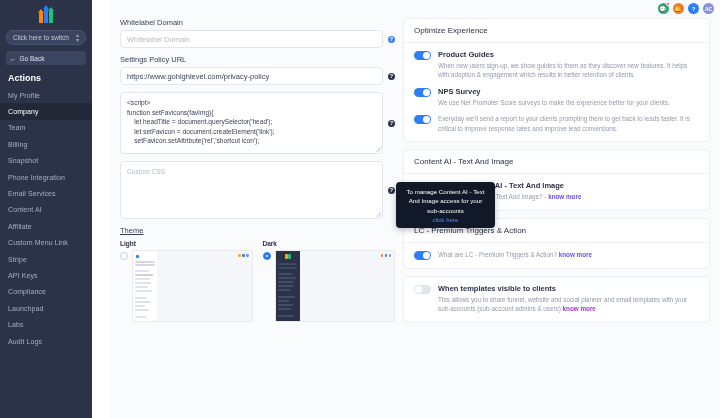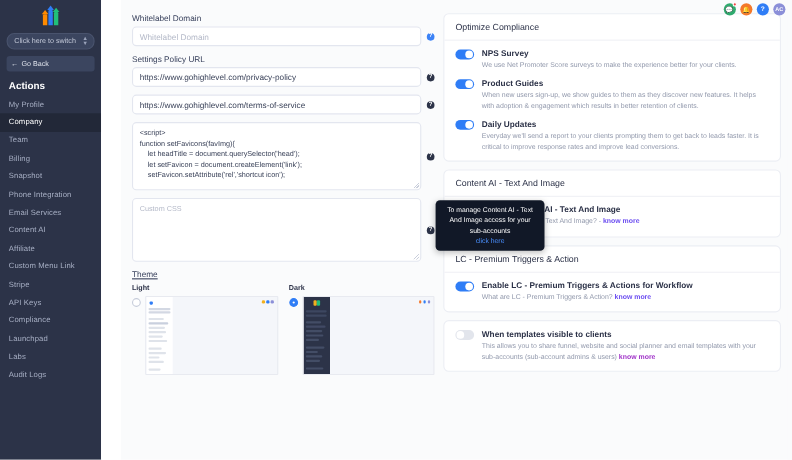--- a/index.html
+++ b/index.html
@@ -51,21 +51,21 @@
     height:16.4px; display:flex; align-items:center; padding-left:8px;
     color:#a7afc4; font-size:7px; letter-spacing:.1px;
   }
   .nav-item.active { background:#222838; color:#ffffff; }
 
   
   .main { flex:1; height:418px; background:#ffffff; position:relative; display:flex; }
   .gutter { width:18px; background:#ffffff; }
   .content {
     flex:1; background:#fafbfc; display:flex; gap:8px;
-    padding:12px 10px 0 0; overflow:hidden;
+    padding:18px 10px 0 0; overflow:hidden;
   }
 
   
   .col-left { width:285px; flex:0 0 285px; padding-left:10px; }
   .field { margin-bottom:7px; }
   .field-label { font-size:7.5px; color:#38415c; margin-bottom:3px; font-weight:500; }
   .input-row { display:flex; align-items:center; gap:5px; }
   .input {
     flex:1; height:18px; border:1px solid #e3e6ef; border-radius:4px;
     background:#ffffff; display:flex; align-items:center; padding:0 6px;
@@ -238,24 +238,20 @@
 
         <div class="field">
           <div class="field-label">Settings Policy URL</div>
           <div class="input-row">
             <div class="input">https://www.gohighlevel.com/privacy-policy</div>
             <div class="helpicon">?</div>
           </div>
         </div>
 
         <div class="field">
-          <div class="input-row">
-            <div class="input">https://www.gohighlevel.com/terms-of-service</div>
-            <div class="helpicon">?</div>
-          </div>
         </div>
 
         <div class="field">
           <div class="input-row">
             <div class="textarea code">
               <div class="ln">&lt;script&gt;</div>
               <div class="ln">function setFavicons(favImg){</div>
               <div class="ln">    let headTitle = document.querySelector('head');</div>
               <div class="ln">    let setFavicon = document.createElement('link');</div>
               <div class="ln">    setFavicon.setAttribute('rel','shortcut icon');</div>
@@ -337,40 +333,39 @@
               </div>
             </div>
           </div>
 
         </div>
       </div>
 
       <div class="col-right">
 
         <div class="card">
-          <div class="card-head">Optimize Compliance</div>
+          <div class="card-head">Optimize Experience</div>
           <div class="card-body">
+            <div class="opt">
+              <div class="toggle"></div>
+              <div class="opt-txt">
+                <div class="opt-title">Product Guides</div>
+                <div class="opt-desc">When new users sign-up, we show guides to them as they discover new features. It helps with adoption &amp; engagement which results in better retention of clients.</div>
+              </div>
+            </div>
             <div class="opt">
               <div class="toggle"></div>
               <div class="opt-txt">
                 <div class="opt-title">NPS Survey</div>
                 <div class="opt-desc">We use Net Promoter Score surveys to make the experience better for your clients.</div>
               </div>
             </div>
             <div class="opt">
               <div class="toggle"></div>
               <div class="opt-txt">
-                <div class="opt-title">Product Guides</div>
-                <div class="opt-desc">When new users sign-up, we show guides to them as they discover new features. It helps with adoption &amp; engagement which results in better retention of clients.</div>
-              </div>
-            </div>
-            <div class="opt">
-              <div class="toggle"></div>
-              <div class="opt-txt">
-                <div class="opt-title">Daily Updates</div>
                 <div class="opt-desc">Everyday we'll send a report to your clients prompting them to get back to leads faster. It is critical to improve response rates and improve lead conversions.</div>
               </div>
             </div>
           </div>
         </div>
 
         <div class="card">
           <div class="card-head">Content AI - Text And Image</div>
           <div class="card-body">
             <div class="opt">
@@ -382,21 +377,20 @@
             </div>
           </div>
         </div>
 
         <div class="card">
           <div class="card-head">LC - Premium Triggers &amp; Action</div>
           <div class="card-body">
             <div class="opt">
               <div class="toggle"></div>
               <div class="opt-txt">
-                <div class="opt-title">Enable LC - Premium Triggers &amp; Actions for Workflow</div>
                 <div class="opt-desc"><span>What are LC - Premium Triggers &amp; Action? </span><a>know more</a></div>
               </div>
             </div>
           </div>
         </div>
 
         <div class="card">
           <div class="card-body">
             <div class="opt">
               <div class="toggle off"></div>

